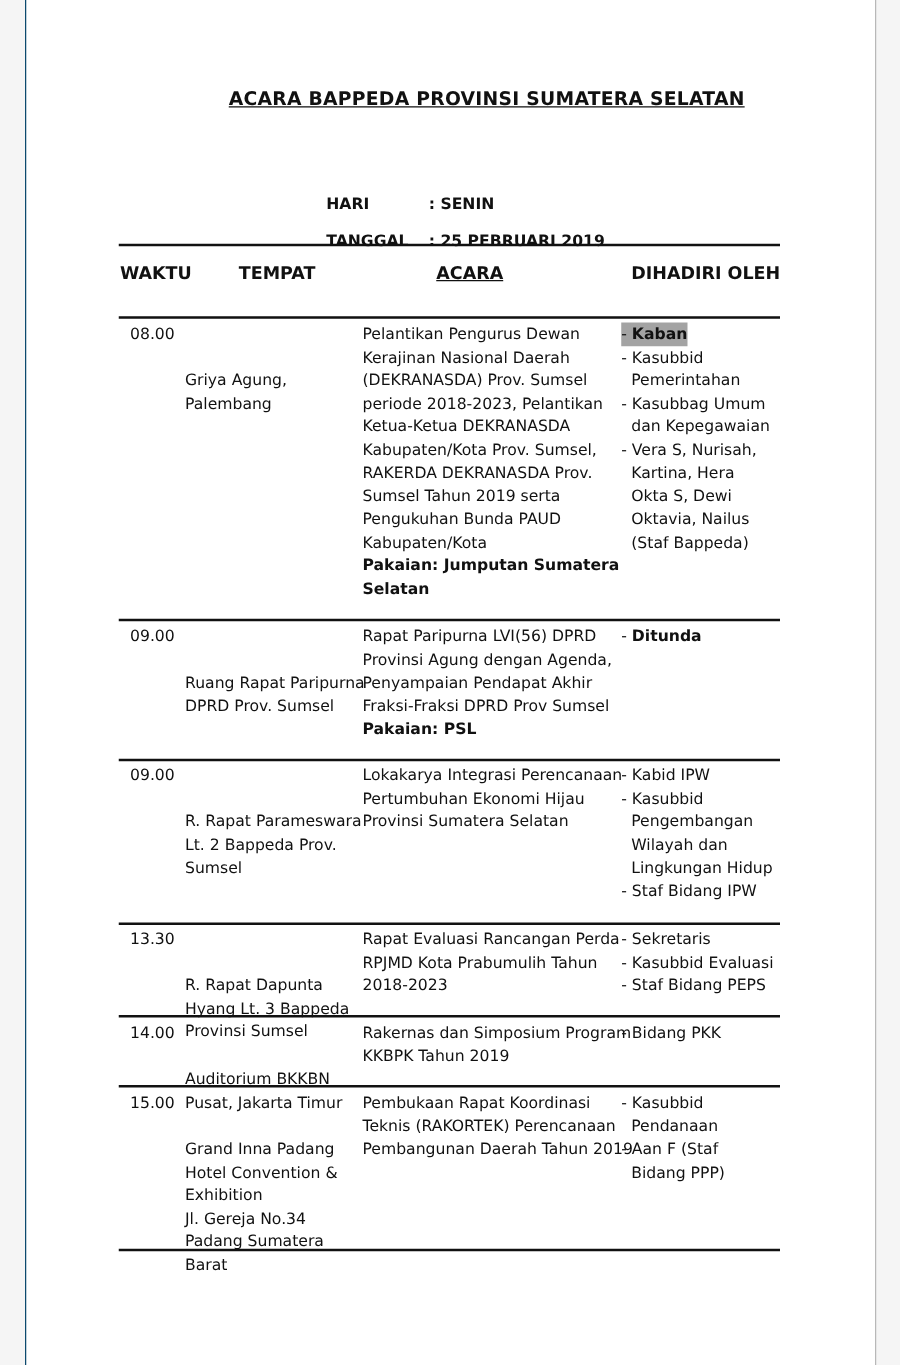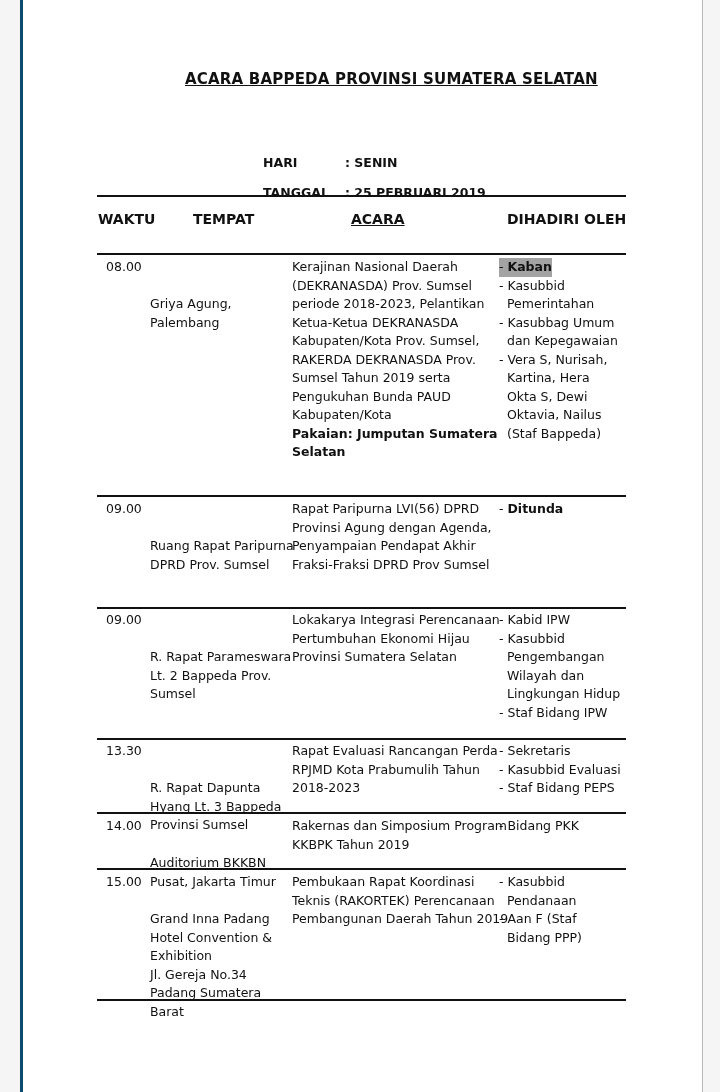--- a/index.html
+++ b/index.html
@@ -5,21 +5,21 @@
   html, body { margin: 0; padding: 0; }
   body {
     width: 720px; height: 1092px; position: relative; overflow: hidden;
     background: #f5f5f5;
     font-family: "DejaVu Sans", sans-serif;
     color: #111;
   }
   .page {
     position: absolute; left: 20px; top: 0; width: 679px; height: 1092px;
     background: #ffffff;
-    border-left: 3px solid #0c4a6e;
+    border-left: 1px solid #0c4a6e;
     border-right: 1px solid #b8b8b8;
   }
   .title {
     position: absolute; left: 162px; top: 70px; width: 400px;
     font-size: 15px; font-weight: bold; text-decoration: underline;
     letter-spacing: 0.2px; white-space: nowrap;
   }
   .meta-row { position: absolute; left: 240px; font-size: 12.5px; font-weight: bold; white-space: nowrap; margin-top: 48px; }
   .meta-row .lbl { display: inline-block; width: 82px; }
   .rule { position: absolute; left: 74px; width: 529px; height: 1.5px; background: #111; }
@@ -58,20 +58,21 @@
   <div id="rows">
       <div class="row" style="top: 258px;">
         <div class="cell c-time">
           <span class="line">08.00</span>
         </div>
         <div class="cell c-place">
           <span class="line">Griya Agung,</span>
           <span class="line">Palembang</span>
         </div>
         <div class="cell c-event">
+          <span class="line">Pelantikan Pengurus Dewan</span>
           <span class="line">Kerajinan Nasional Daerah</span>
           <span class="line">(DEKRANASDA) Prov. Sumsel</span>
           <span class="line">periode 2018-2023, Pelantikan</span>
           <span class="line">Ketua-Ketua DEKRANASDA</span>
           <span class="line">Kabupaten/Kota Prov. Sumsel,</span>
           <span class="line">RAKERDA DEKRANASDA Prov.</span>
           <span class="line">Sumsel Tahun 2019 serta</span>
           <span class="line">Pengukuhan Bunda PAUD</span>
           <span class="line">Kabupaten/Kota</span>
           <span class="line b">Pakaian: Jumputan Sumatera</span>
@@ -96,20 +97,21 @@
         </div>
         <div class="cell c-place">
           <span class="line">Ruang Rapat Paripurna</span>
           <span class="line">DPRD Prov. Sumsel</span>
         </div>
         <div class="cell c-event">
           <span class="line">Rapat Paripurna LVI(56) DPRD</span>
           <span class="line">Provinsi Agung dengan Agenda,</span>
           <span class="line">Penyampaian Pendapat Akhir</span>
           <span class="line">Fraksi-Fraksi DPRD Prov Sumsel</span>
+          <span class="line b">Pakaian: PSL</span>
         </div>
         <div class="cell c-att">
           <span class="line">
             <span class="att-item"><span>- </span><span class="b">Ditunda</span></span>
           </span>
         </div>
       </div>
       <div class="row" style="top: 611px;">
         <div class="cell c-time">
           <span class="line">09.00</span>

